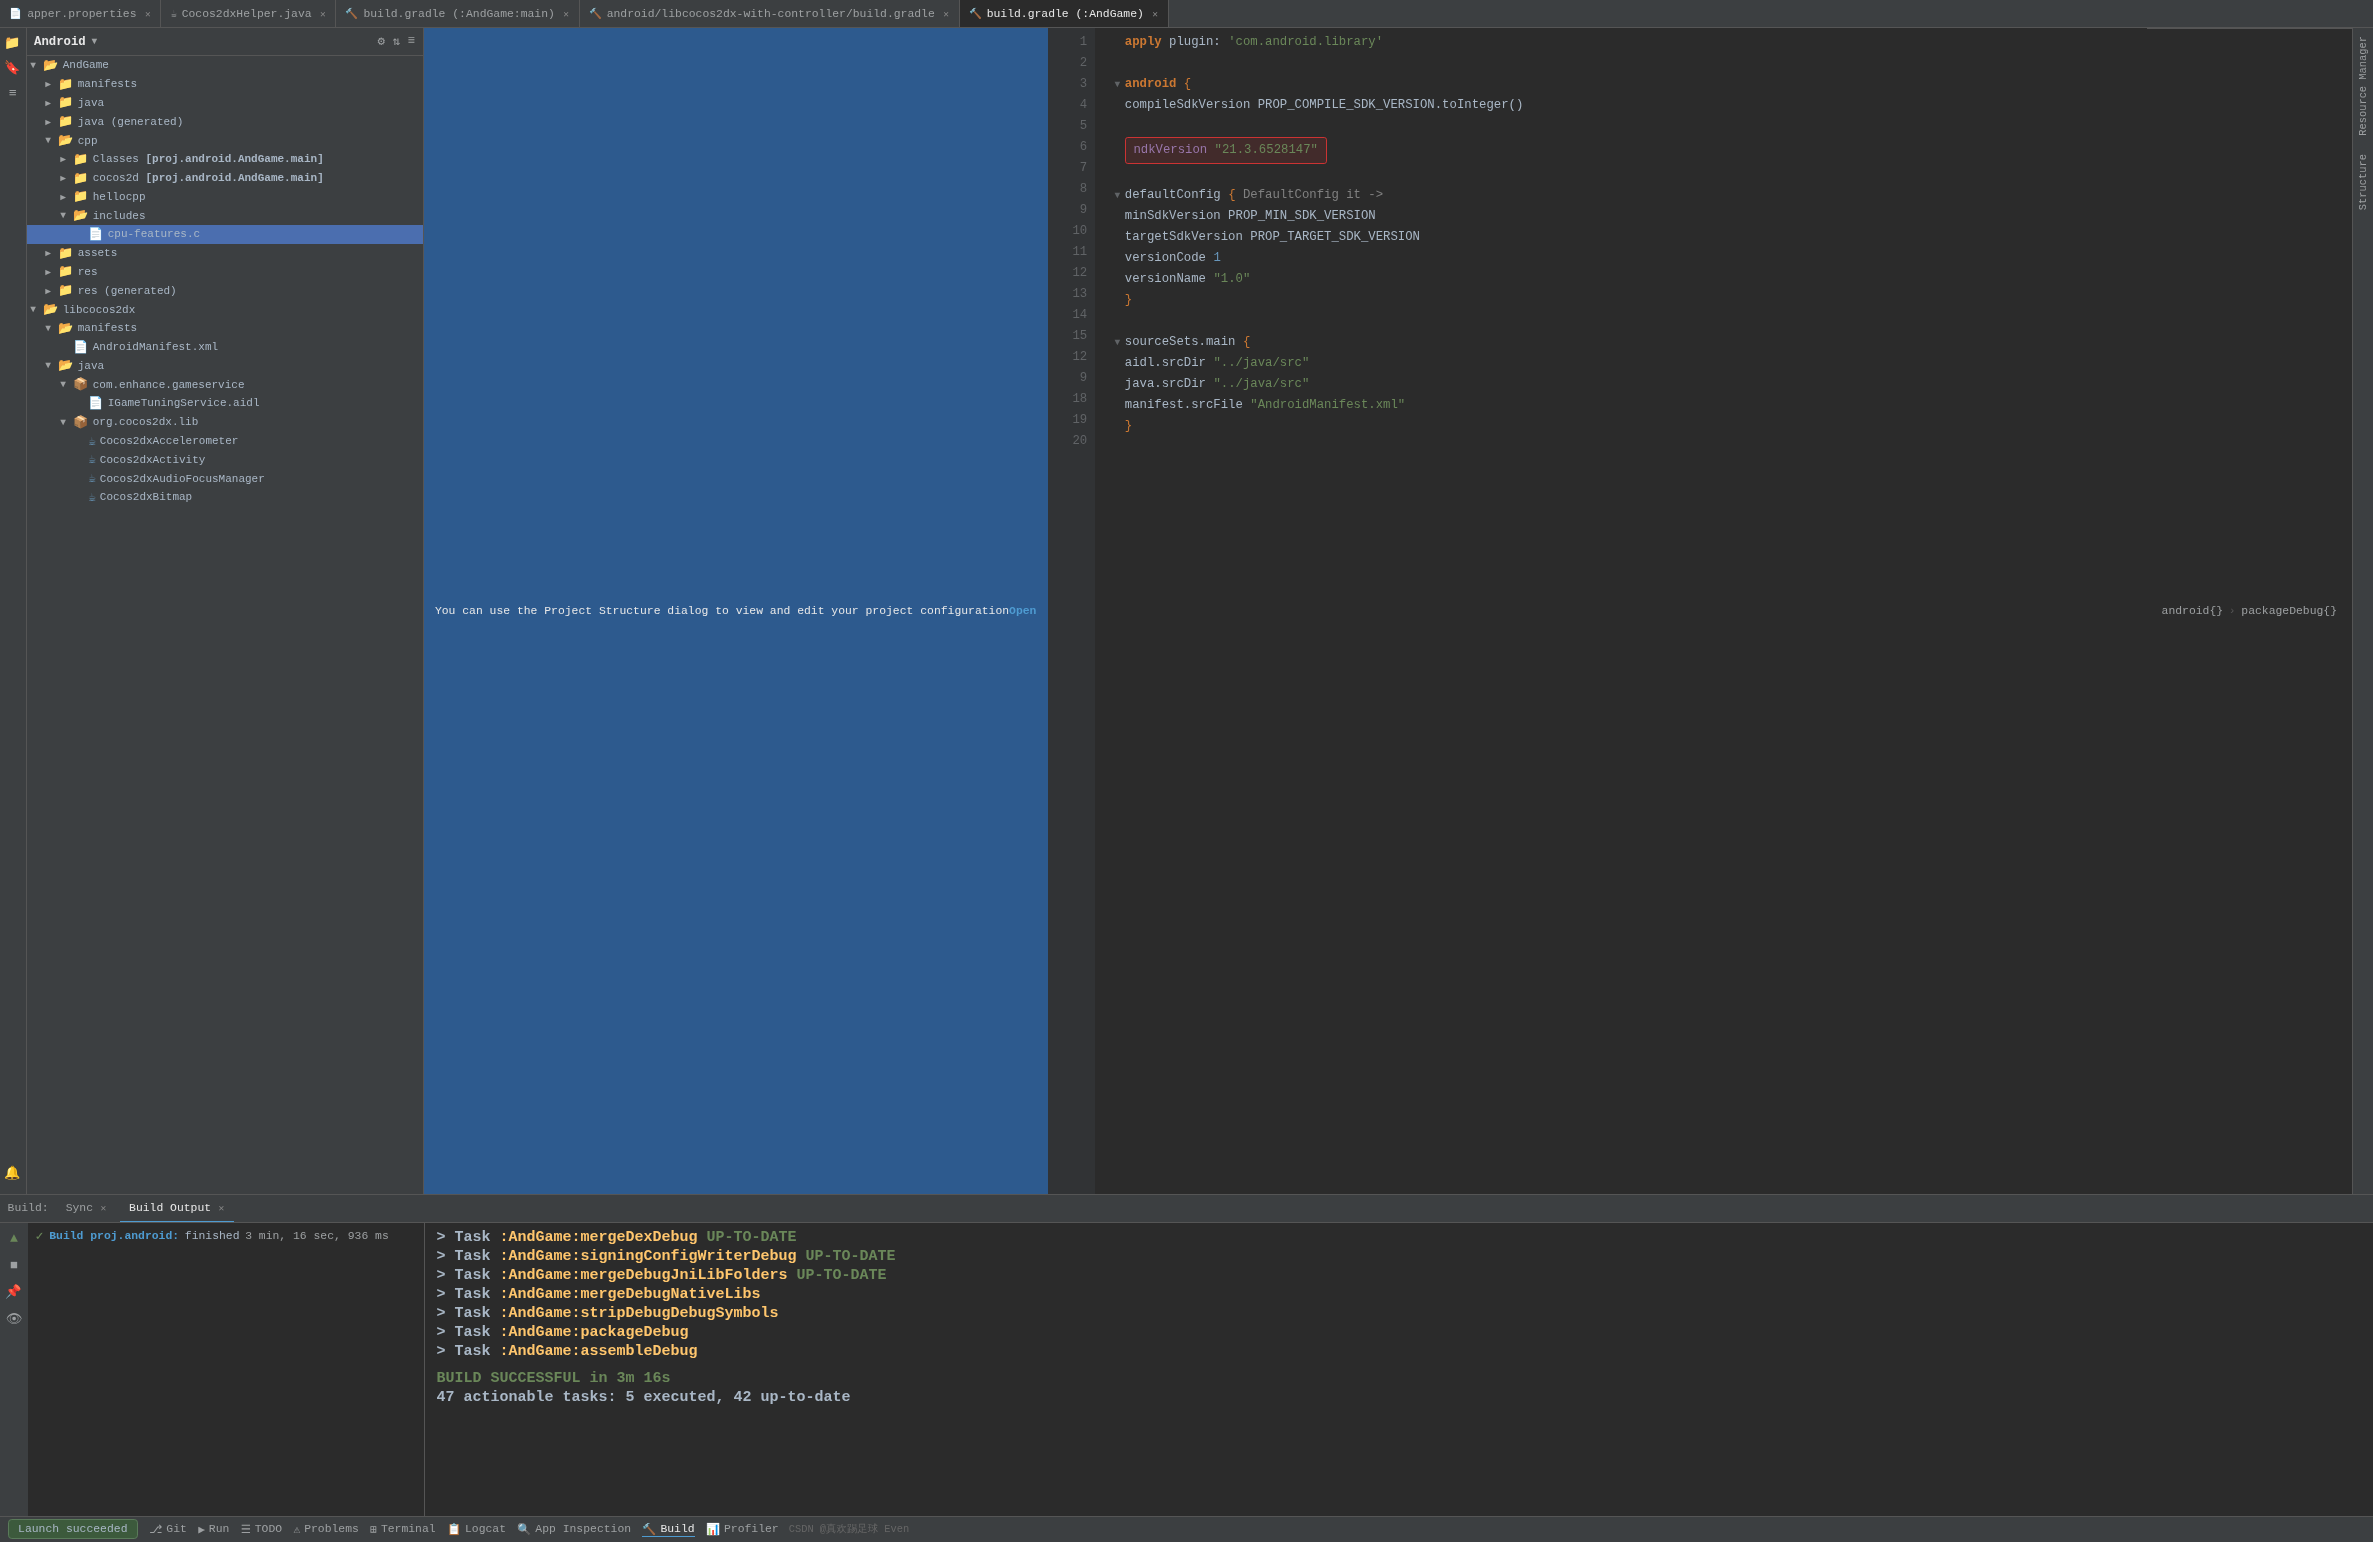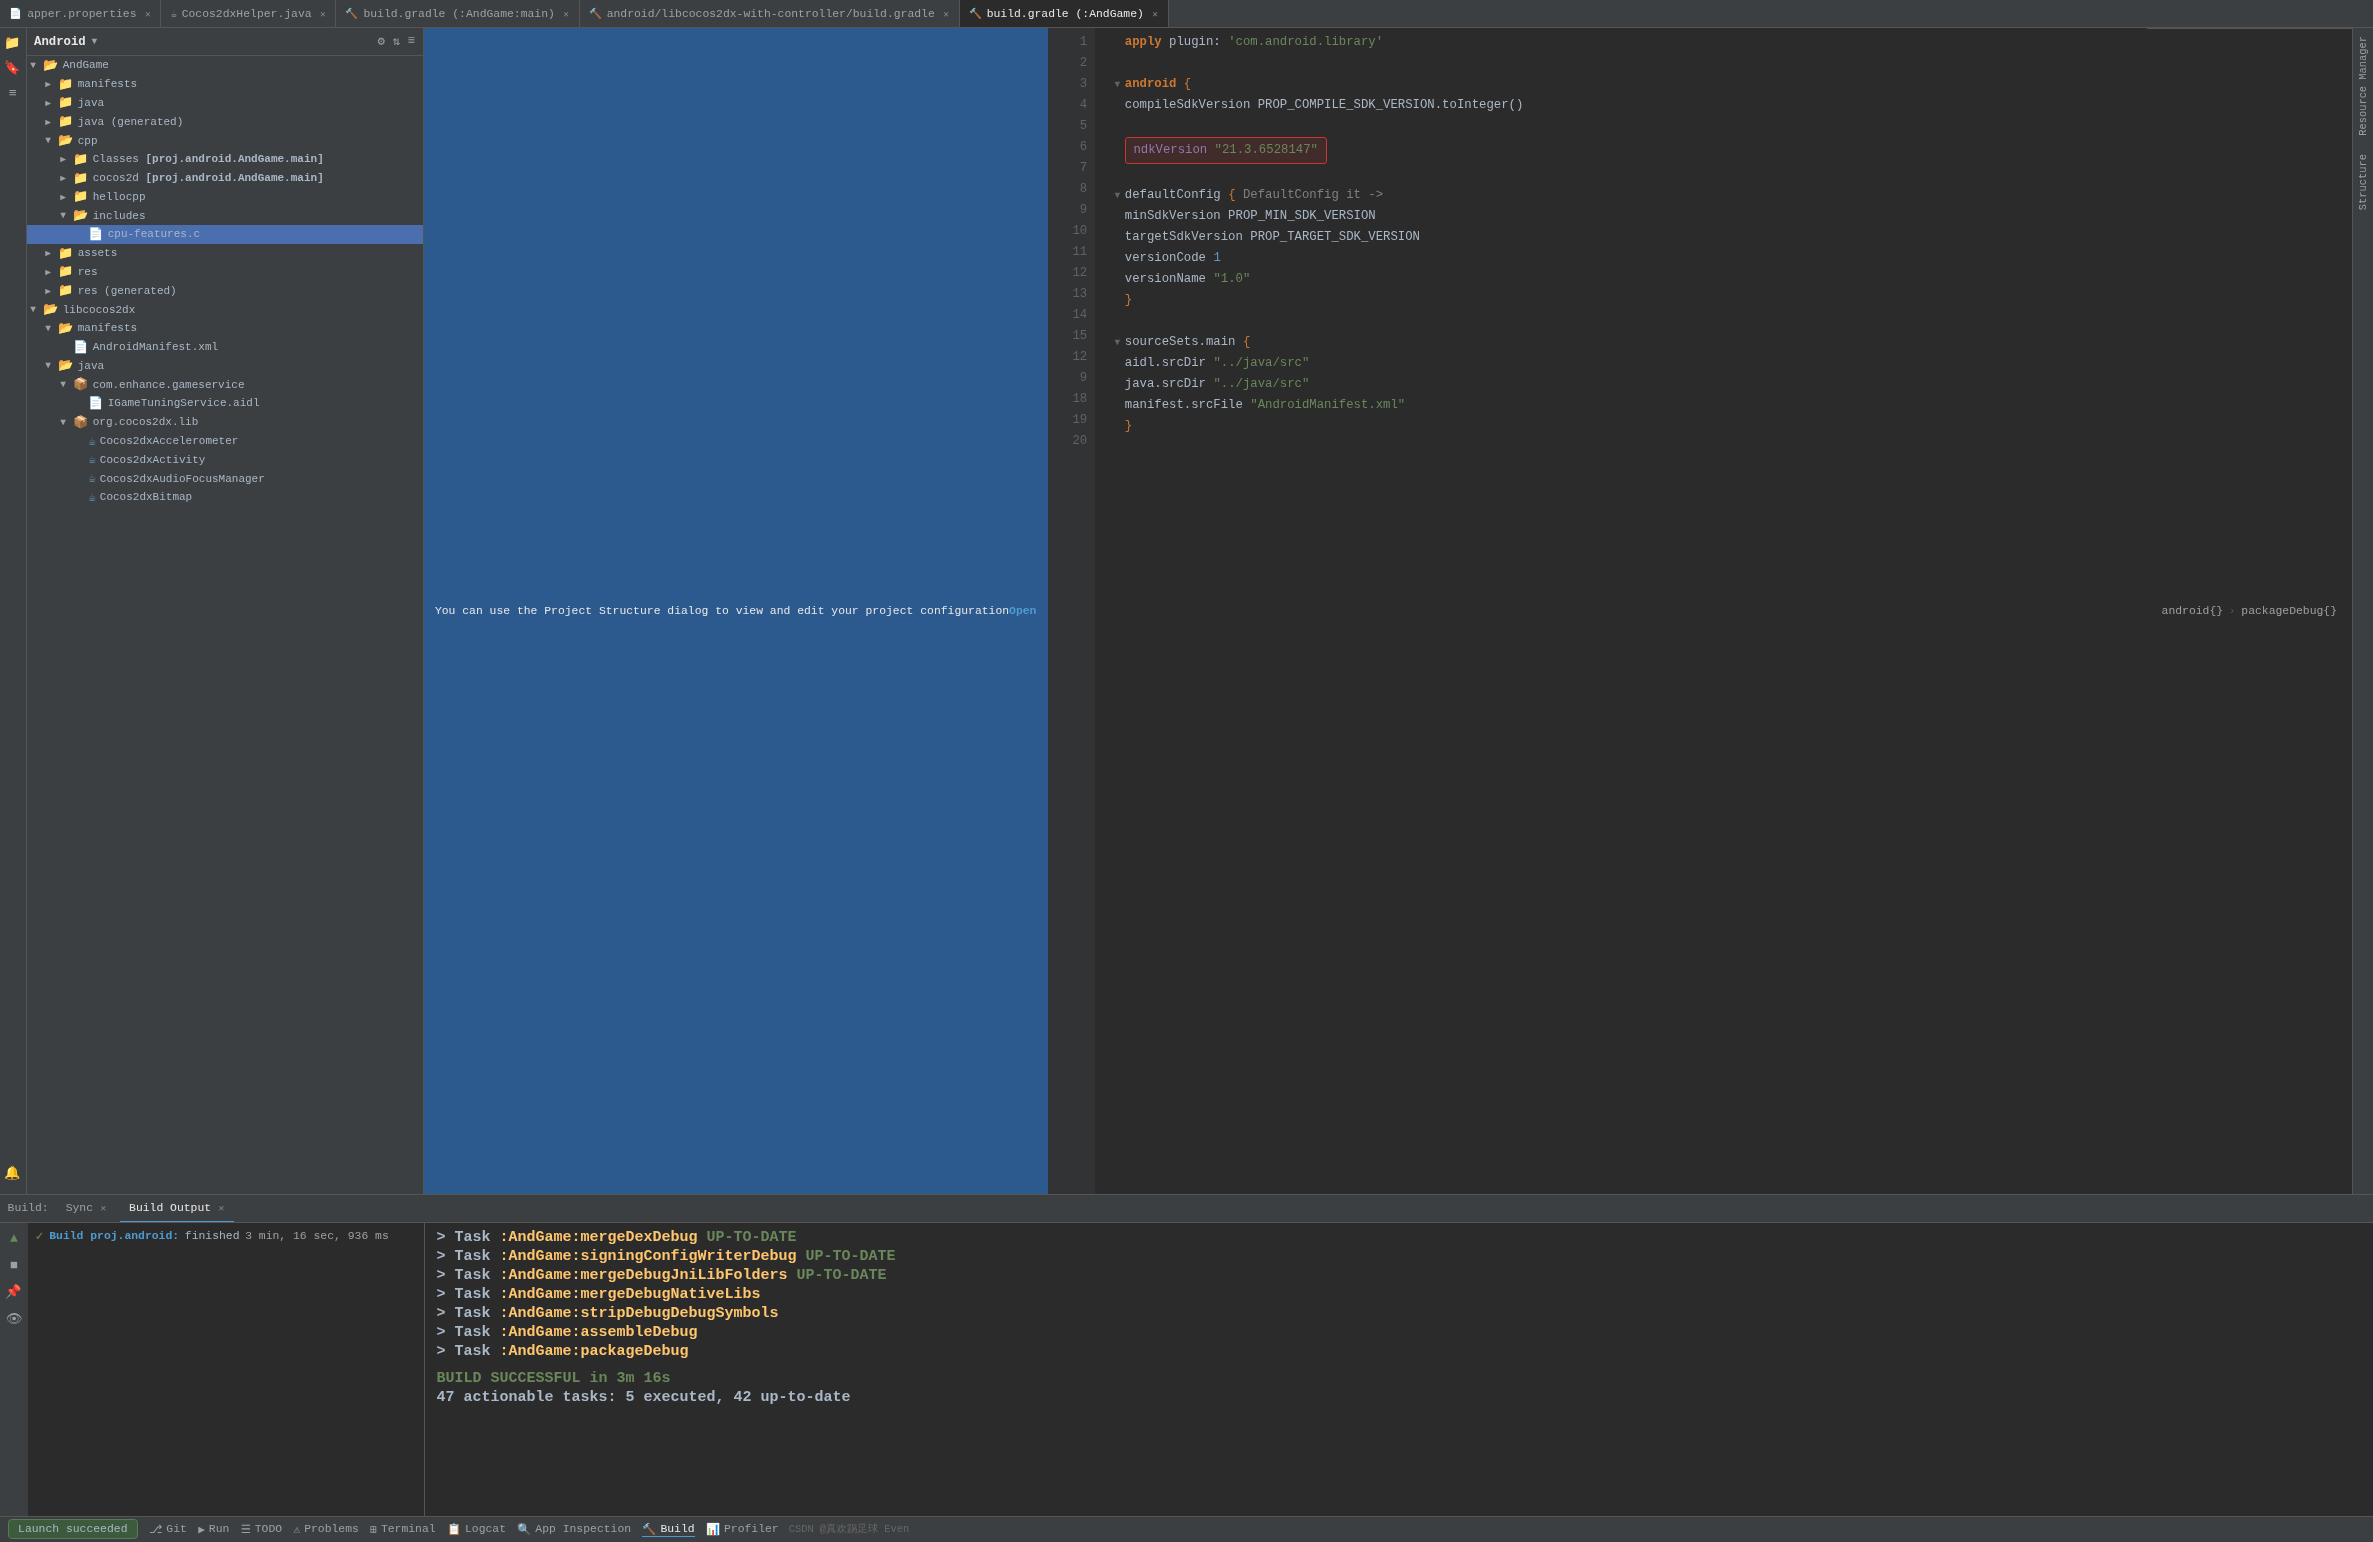--- a/index.html
+++ b/index.html
@@ -716,22 +716,22 @@
         <span class="build-time">3 min, 16 sec, 936 ms</span>
       </div>
     </div>
 
     <div class="build-output-right" id="build-output-right">
     <div class="task-line">&gt; Task <span class="task-name">:AndGame:mergeDexDebug</span> <span class="task-status">UP-TO-DATE</span> </div>
         <div class="task-line">&gt; Task <span class="task-name">:AndGame:signingConfigWriterDebug</span> <span class="task-status">UP-TO-DATE</span> </div>
         <div class="task-line">&gt; Task <span class="task-name">:AndGame:mergeDebugJniLibFolders</span> <span class="task-status">UP-TO-DATE</span> </div>
         <div class="task-line">&gt; Task <span class="task-name">:AndGame:mergeDebugNativeLibs</span> </div>
         <div class="task-line">&gt; Task <span class="task-name">:AndGame:stripDebugDebugSymbols</span> </div>
+        <div class="task-line">&gt; Task <span class="task-name">:AndGame:packageDebug</span> </div>
         <div class="task-line">&gt; Task <span class="task-name">:AndGame:assembleDebug</span> </div>
-        <div class="task-line">&gt; Task <span class="task-name">:AndGame:packageDebug</span> </div>
         <div class="build-success-msg">BUILD SUCCESSFUL in 3m 16s</div>
         <div class="build-info">47 actionable tasks: 5 executed, 42 up-to-date</div>
       </div>
   </div>
 </div>
 
 <div class="status-bar">
   <div class="status-left">
     <div class="launch-succeeded">Launch succeeded</div>
     <div class="status-item">

